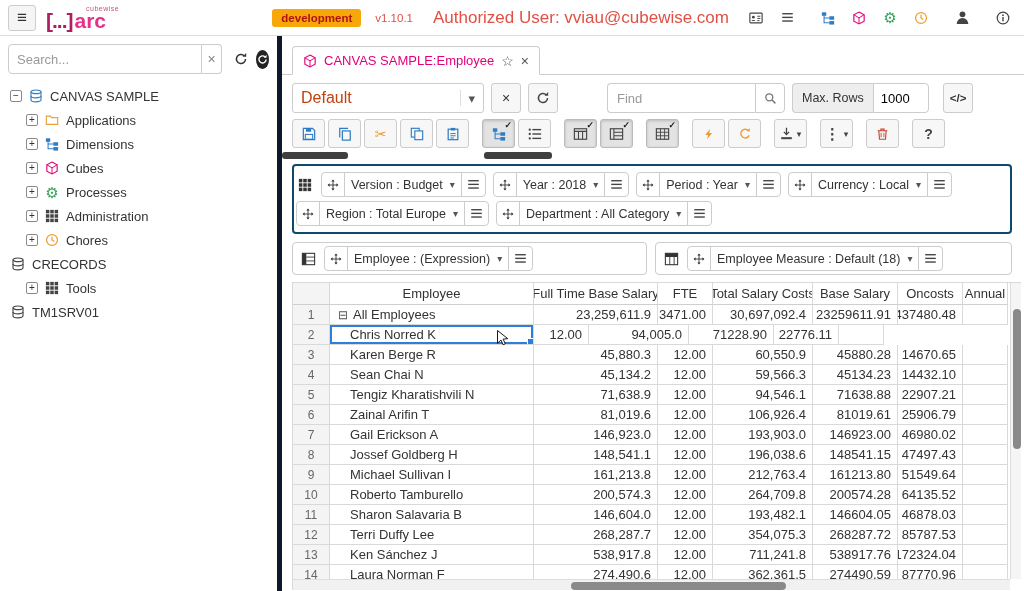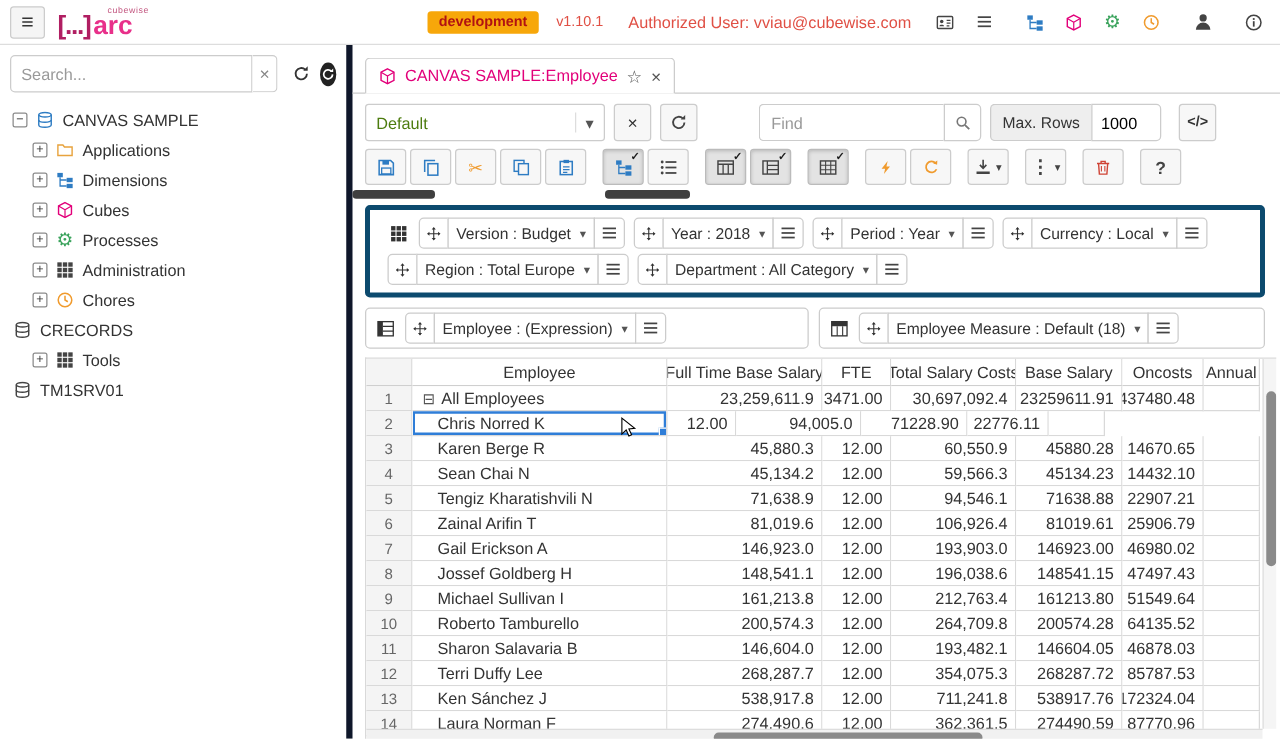--- a/index.html
+++ b/index.html
@@ -20,21 +20,21 @@
   .menu-btn { width:28px; height:26px; border:1px solid #ccc; border-radius:3px; background:#f5f5f5;
     display:flex; align-items:center; justify-content:center; font-size:17px; color:#333; cursor:pointer; }
   .logo { position:relative; display:flex; align-items:flex-end; height:30px; padding-top:6px; }
   .logo .cw { position:absolute; top:2px; left:40px; font-size:7px; letter-spacing:.5px; color:#c2557f; }
   .logo .br { font-size:21px; font-weight:bold; color:#b01e62; letter-spacing:-1px; }
   .logo .arc { font-size:21px; font-weight:bold; color:#e8308a; margin-left:2px; }
   .top-spacer { flex:1; }
   .env-badge { background:#f7a70a; color:#b11212; font-size:11.5px; font-weight:bold;
     padding:3px 9px; border-radius:3px; }
   .ver { color:#e05045; font-size:11.5px; margin-left:4px; }
-  .auth { color:#e05045; font-size:13px; margin:0 8px 0 10px; }
+  .auth { color:#e05045; font-size:17px; margin:0 8px 0 10px; }
   .top-icons { display:flex; align-items:center; gap:13px; }
   .top-icons .ic { width:18px; height:18px; cursor:pointer; }
   .top-icons .ic.gap { margin-left:10px; }
   .top-icons .tg { font-size:16px; }
 
   
   .layout { flex:1; display:flex; min-height:0; }
   .sidebar { flex:0 0 282px; width:282px; border-right:5px solid #0f172a; padding:8px 0 0 0; }
   .main { flex:1; min-width:0; position:relative; }
 
@@ -62,21 +62,21 @@
   .tabbar { padding:10px 0 0 10px; border-bottom:1px solid #ccc; display:flex; }
   .tab { display:flex; align-items:center; gap:7px; background:#fff; border:1px solid #ccc;
     border-bottom:1px solid #fff; border-radius:4px 4px 0 0; padding:6px 10px; margin-bottom:-1px; cursor:pointer; }
   .tab-title { color:#e2007a; font-size:13px; white-space:nowrap; }
   .tab .tg { color:#555; }
 
   
   .toolbar1 { display:flex; align-items:center; margin:8px 0 0 10px; gap:7px; }
   .vselect { width:192px; height:30px; border:1px solid #ccc; border-radius:3px; background:#fff;
     display:flex; align-items:center; padding:0 8px; cursor:pointer; }
-  .vselect .vtxt { flex:1; font-size:13px; color:#4d7c0f; }
+  .vselect .vtxt { flex:1; font-size:16px; color:#c2410c; }
   .vselect .crt { color:#555; border-left:1px solid #ddd; padding-left:7px; height:16px; display:flex; align-items:center; }
   .tbtn { height:30px; min-width:30px; border:1px solid #ccc; border-radius:3px; background:#f7f7f7;
     display:inline-flex; align-items:center; justify-content:center; padding:0 6px; cursor:pointer;
     font-size:13px; color:#333; position:relative; }
   .find-group { display:flex; }
   .find-input { width:148px; height:30px; border:1px solid #ccc; border-right:none; border-radius:4px 0 0 4px;
     padding:0 9px; font-size:13px; outline:none;margin-left:42px; }
   .find-input::placeholder { color:#999; }
   .find-btn { width:30px; height:30px; border:1px solid #ccc; border-radius:0 4px 4px 0; background:#fff;
     display:flex; align-items:center; justify-content:center; color:#777; cursor:pointer; }
@@ -97,21 +97,21 @@
   .chk::before { content:'✓'; }
   .crt2 { display:none; margin-left:4px; font-size:9px; color:#444; }
   .crt2.show { display:inline-block; }
   .crt2::before { content:'▾'; }
 
   
   .mini-track { position:relative; height:7px; margin-top:4px; }
   .mini-thumb { position:absolute; top:0; height:7px; background:#3f3f3f; border-radius:3px; cursor:pointer; }
 
   
-  .dimpanel { margin:5px 12px 0 10px; border:4px solid #0c4a6e; border-radius:4px; padding:4px 14px; }
+  .dimpanel { margin:5px 12px 0 10px; border:2px solid #0c4a6e; border-radius:4px; padding:4px 2px; }
   .dimrow { display:flex; align-items:center; gap:7px; padding:2px 0; }
   .area-icon { width:18px; height:18px; color:#333; flex:0 0 18px; }
   .chip { display:inline-flex; align-items:stretch; }
   .seg { border:1px solid #ccc; background:#fff; display:inline-flex; align-items:center;
     padding:0 6px; height:25px; cursor:pointer; font-family:inherit; }
   .seg + .seg { margin-left:-1px; }
   .seg:first-child { border-radius:4px 0 0 4px; }
   .seg:last-child { border-radius:0 4px 4px 0; }
   .seg.move { color:#333; padding:0 5px; }
   .seg.lab { gap:7px; font-size:12.5px; color:#333; white-space:nowrap; }

